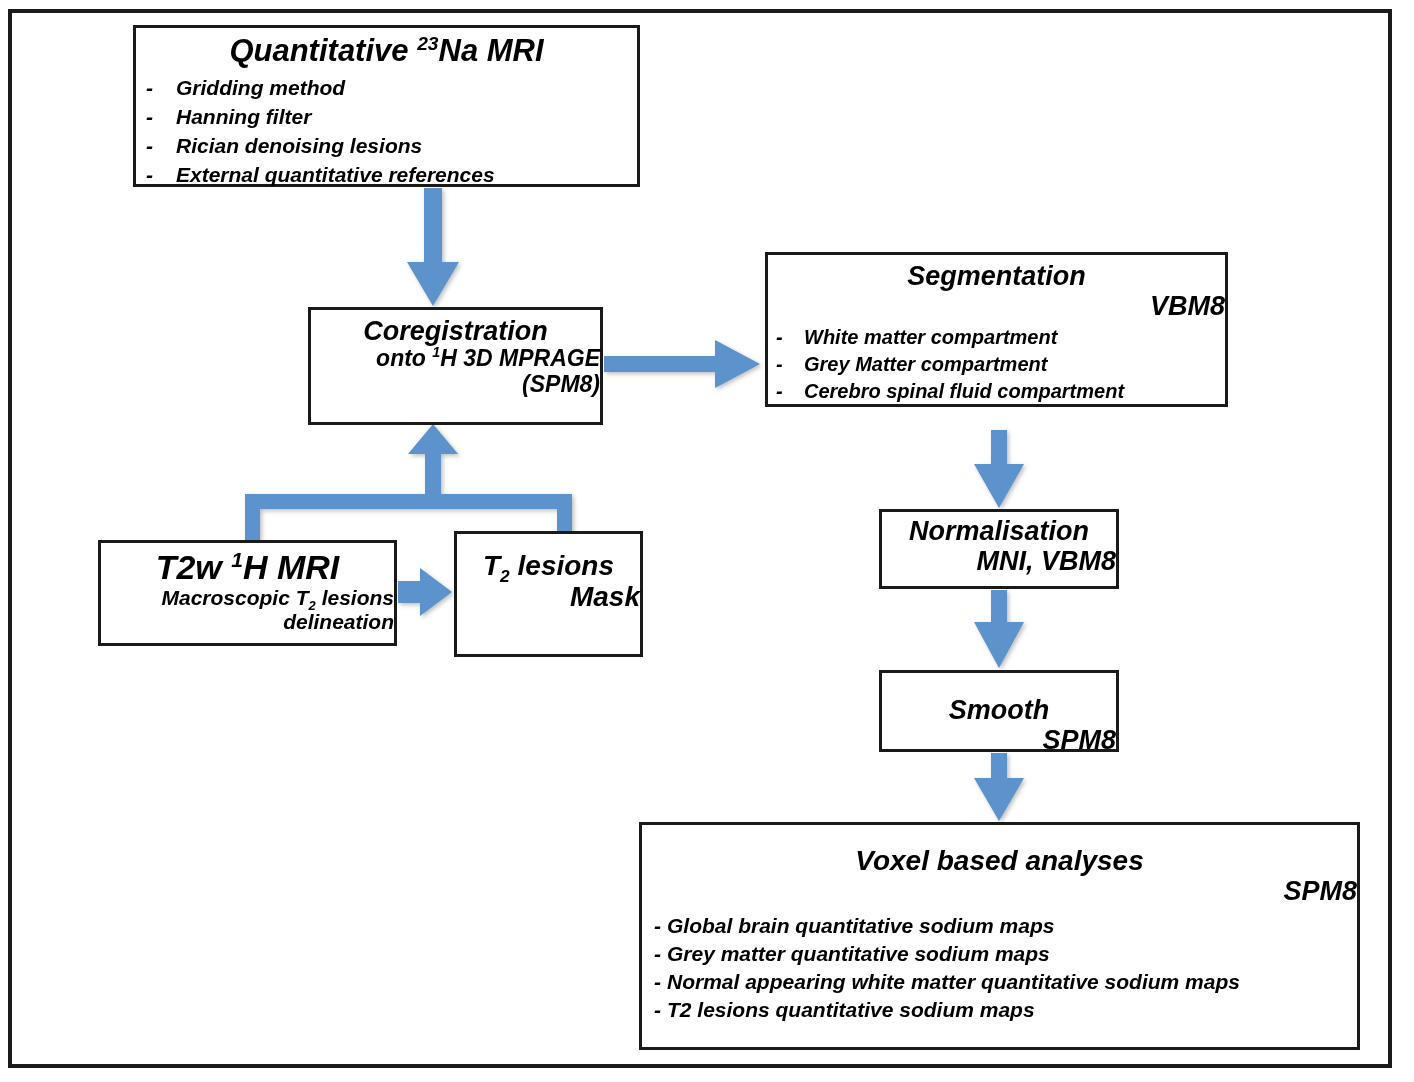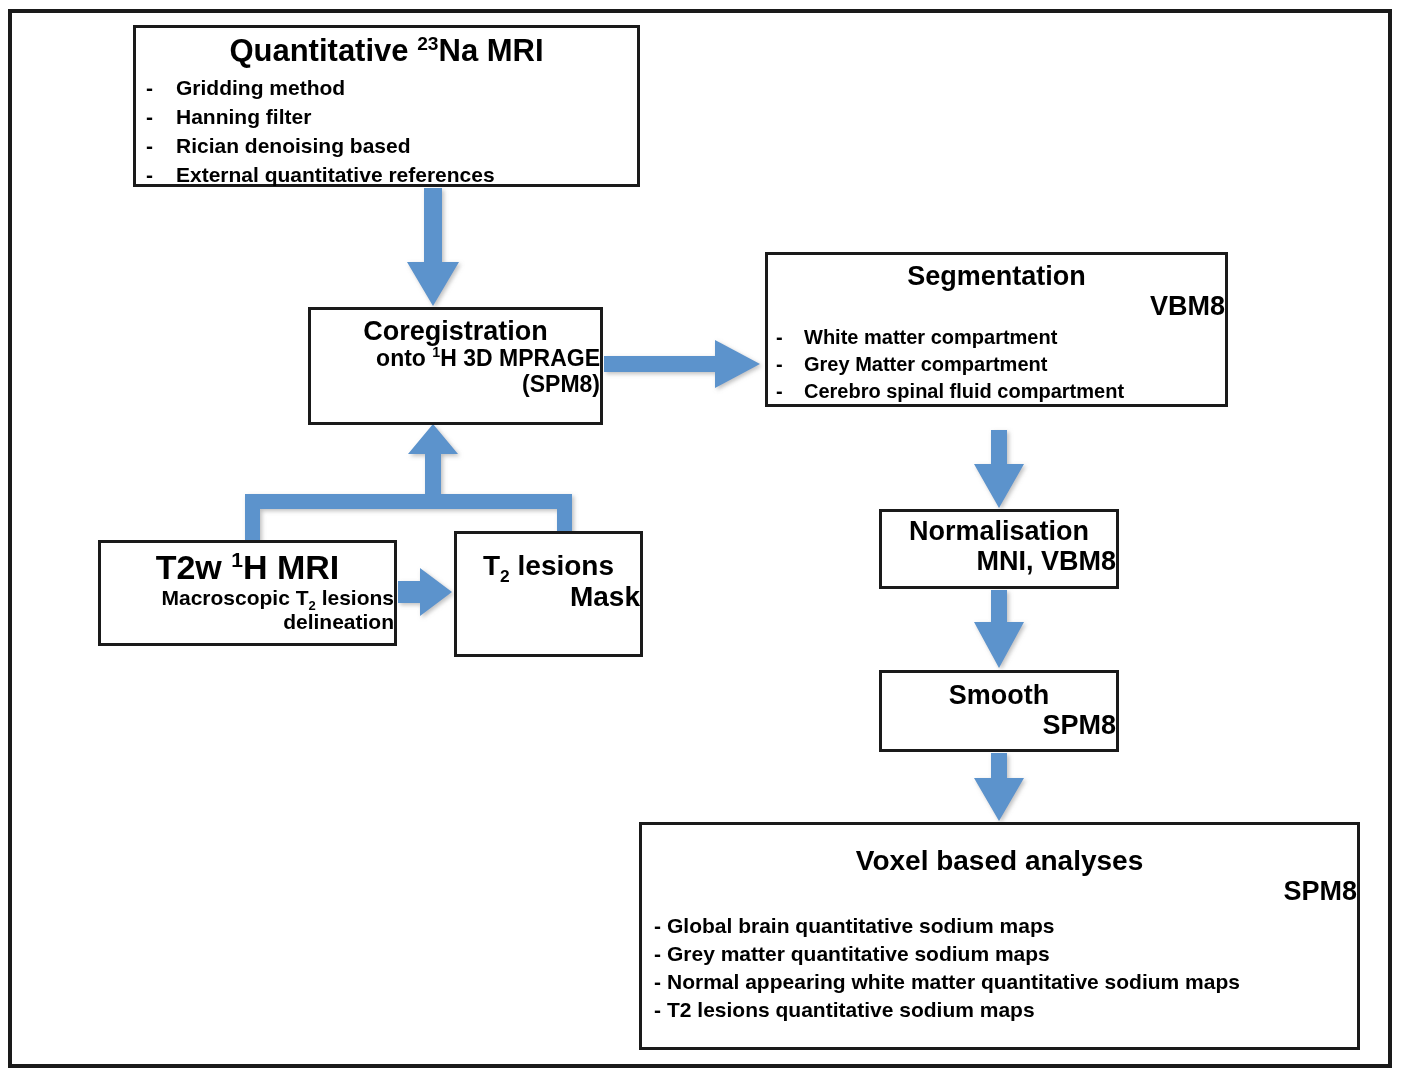--- a/index.html
+++ b/index.html
@@ -9,20 +9,21 @@
   }
   body {
     font-family: "Liberation Sans", sans-serif;
   }
   #canvas {
     position: relative;
     width: 1414px;
     height: 1082px;
     background: #ffffff;
     overflow: hidden;
+    font-style: italic;
   }
   
   #outer-frame {
     position: absolute;
     left: 8px;
     top: 9px;
     width: 1384px;
     height: 1059px;
     border: 4px solid #1a1a1a;
     box-sizing: border-box;
@@ -115,21 +116,21 @@
 
   #box-norm {
     left: 879px; top: 509px; width: 240px; height: 80px;
   }
   #box-norm .node-title { font-size: 27px; margin-top: 4px; }
   #box-norm .node-sub { font-size: 27px; }
 
   #box-smooth {
     left: 879px; top: 670px; width: 240px; height: 82px;
   }
-  #box-smooth .node-title { font-size: 27px; margin-top: 7px; }
+  #box-smooth .node-title { font-size: 27px; margin-top: 22px; }
   #box-smooth .node-sub { font-size: 27px; }
 
   #box-voxel {
     left: 639px; top: 822px; width: 721px; height: 228px;
   }
   #box-voxel .node-title { font-size: 28px; margin-top: 20px; }
   #box-voxel .node-sub { font-size: 27px; }
   #box-voxel .bullets { margin-top: 6px; padding-left: 12px; }
   #box-voxel .bullets li { font-size: 21px; margin-bottom: 3px; }
   #box-voxel .bullets li .dash { width: 13px; }
@@ -199,21 +200,21 @@
       <li>
           <span class="dash">-</span>
           <span class="btext">Gridding method</span>
         </li>
       <li>
           <span class="dash">-</span>
           <span class="btext">Hanning filter</span>
         </li>
       <li>
           <span class="dash">-</span>
-          <span class="btext">Rician denoising based</span>
+          <span class="btext">Rician denoising lesions</span>
         </li>
       <li>
           <span class="dash">-</span>
           <span class="btext">External quantitative references</span>
         </li>
     </ul>
   </div>
 
   <div class="node" id="box-coreg">
     <div class="node-title">Coregistration</div>

